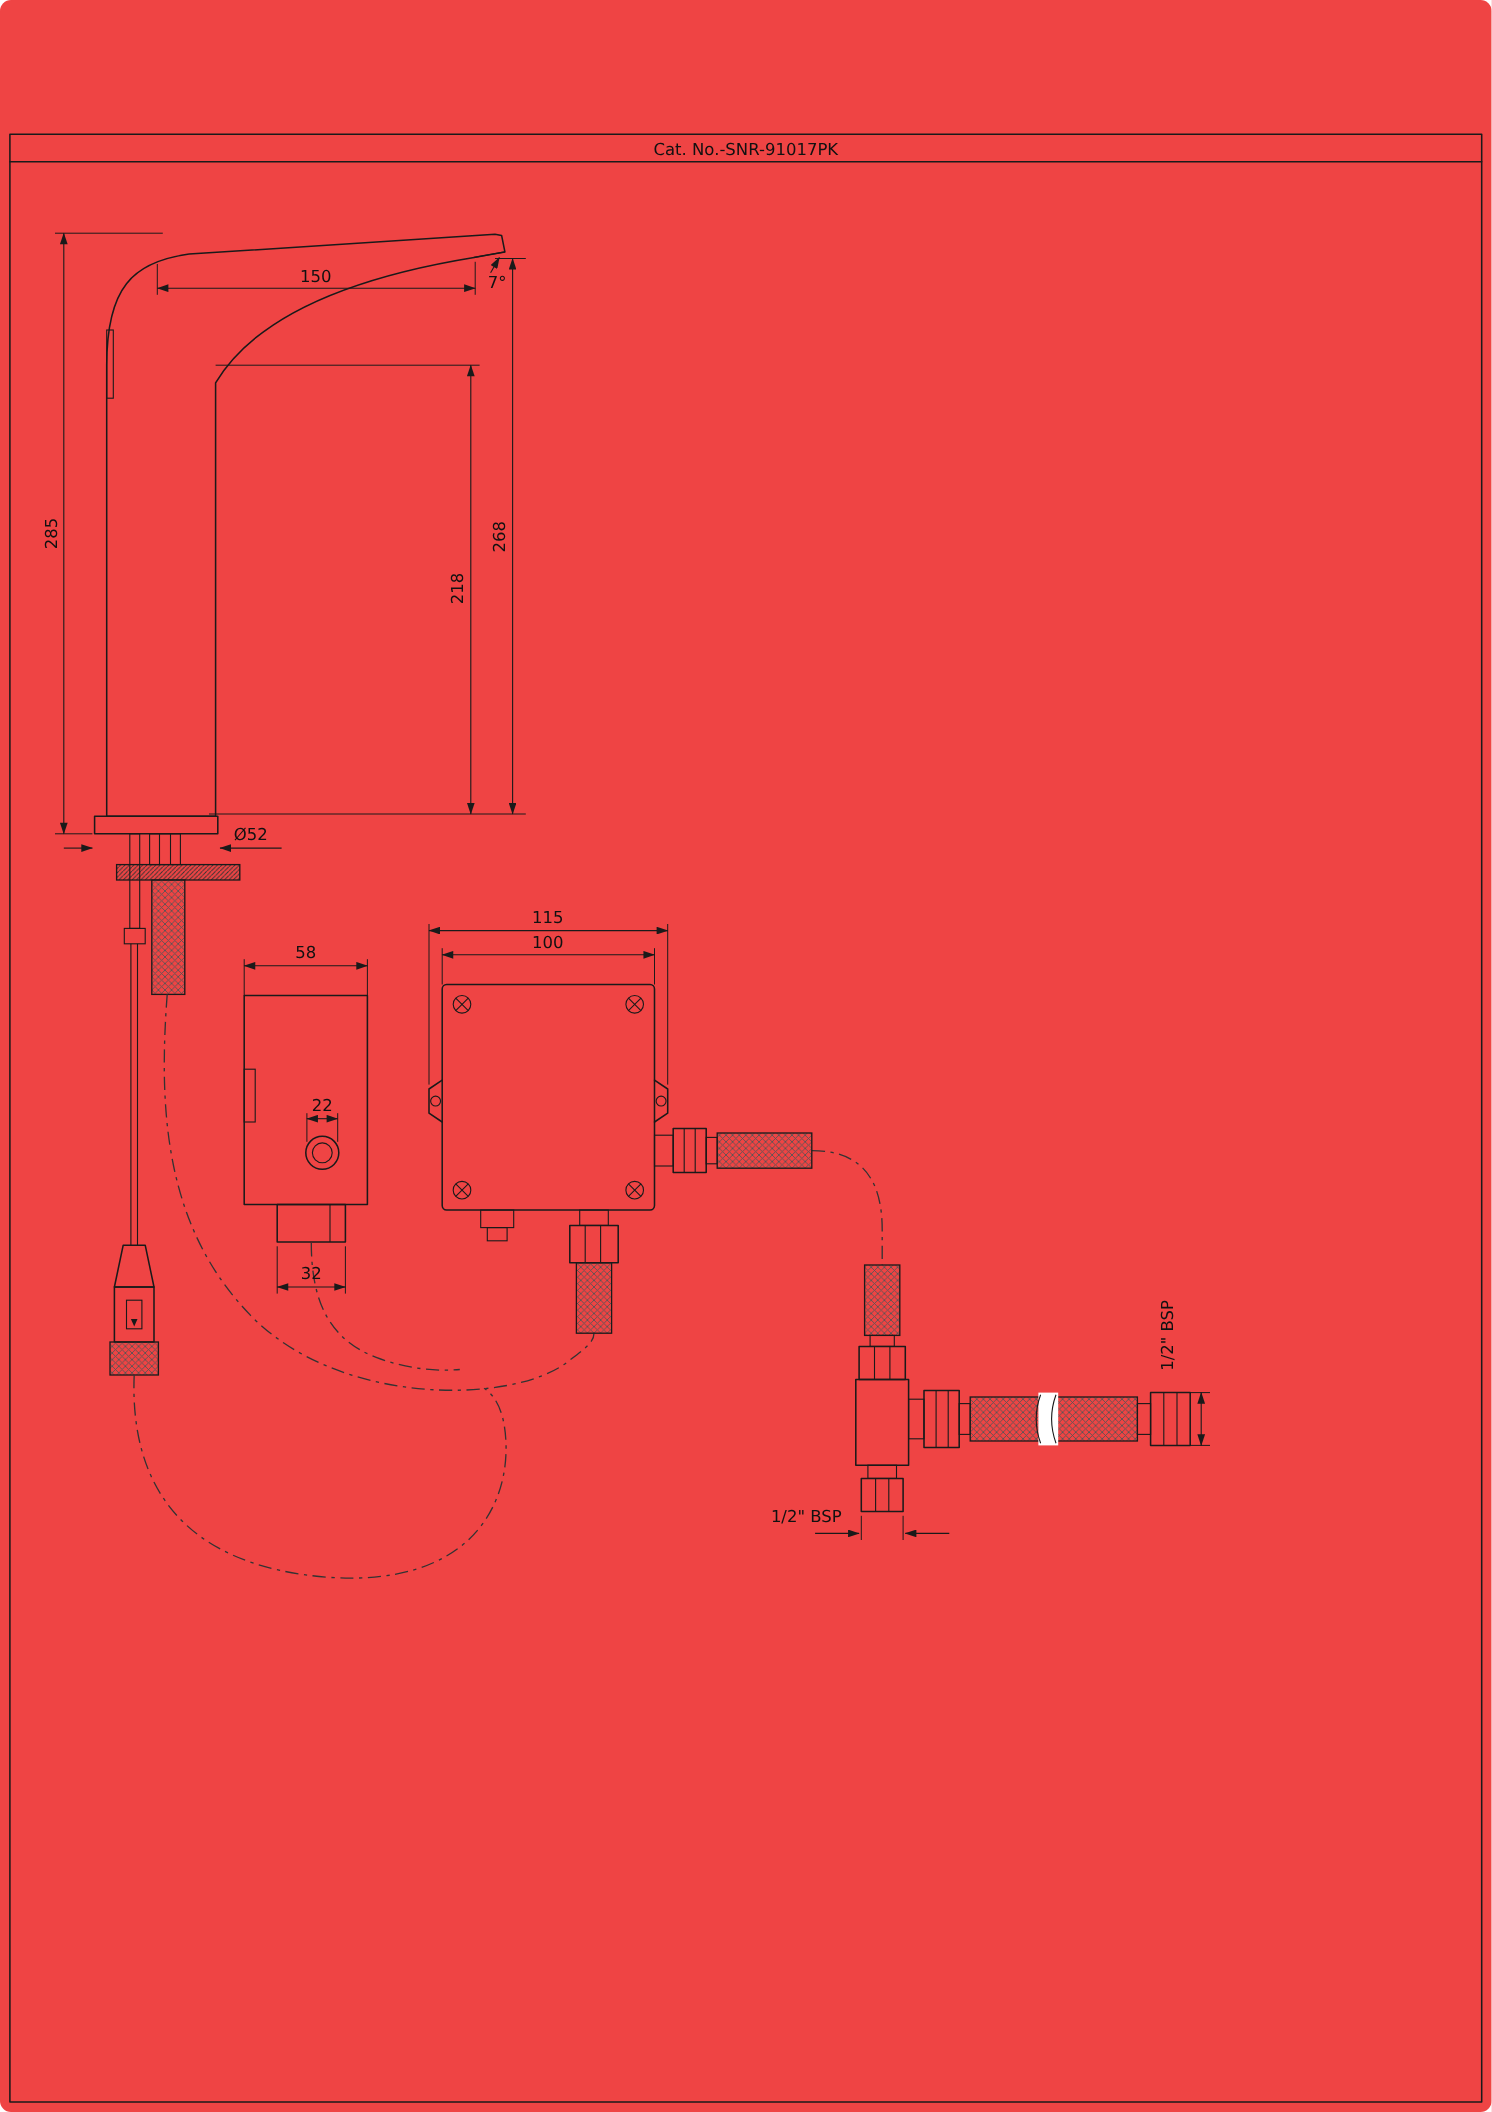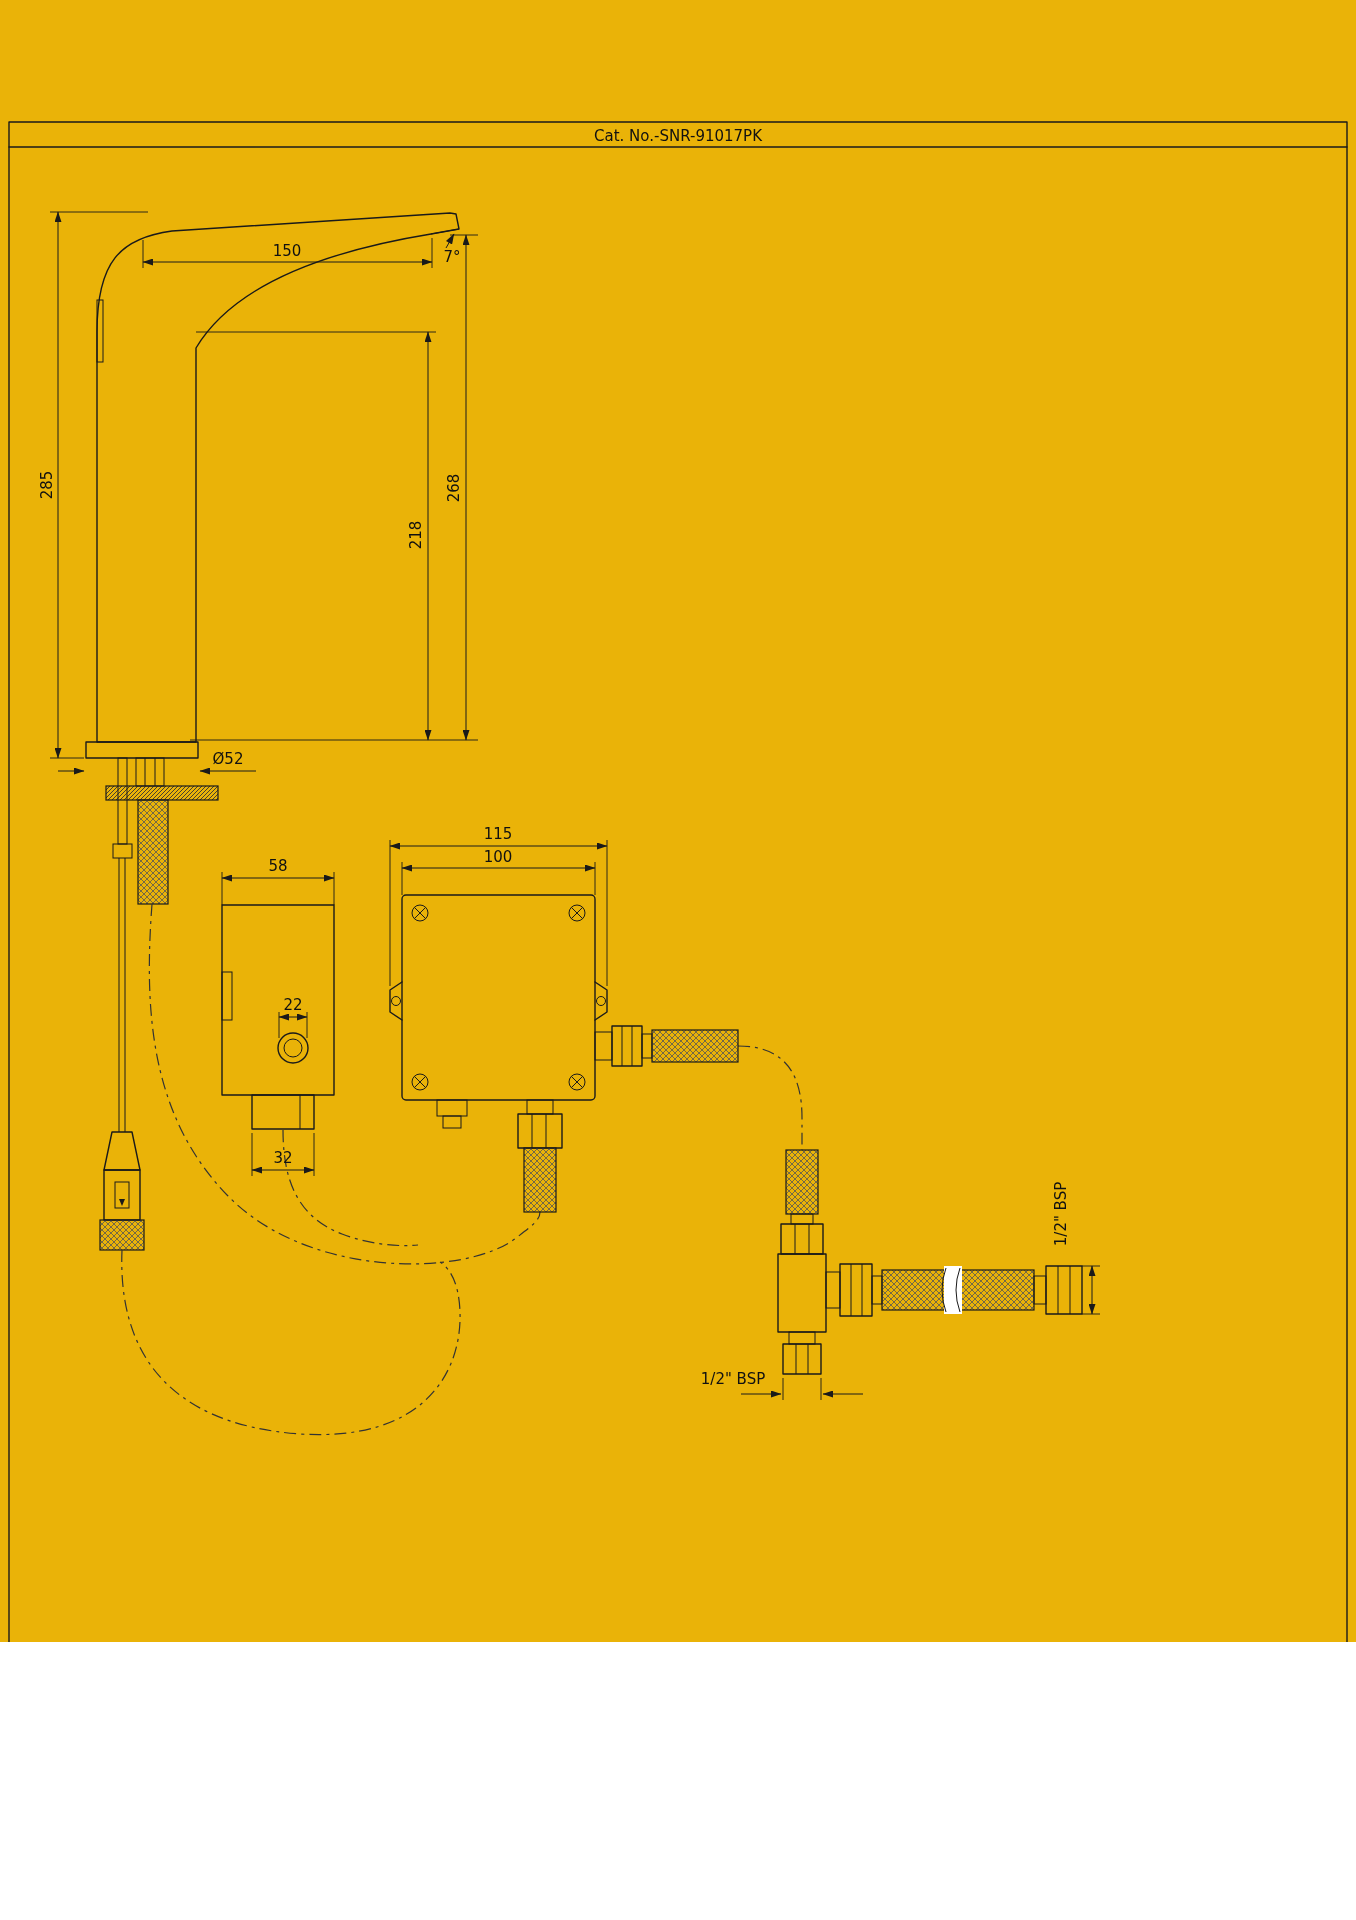--- a/index.html
+++ b/index.html
@@ -1,17 +1,17 @@
 <!DOCTYPE html>
 <html><head>
 <meta charset="utf-8">
 <style>
   html,body{margin:0;padding:0;background:#ffffff;}
-  .sheet{width:1356px;height:1642px;position:relative;background:#eab308;
-         font-family:"DejaVu Sans", sans-serif;}
+  .sheet{width:1356px;height:1920px;position:relative;background:#ef4444;
+         font-family:"DejaVu Sans", sans-serif;border-radius:10px;}
   svg{display:block}
   .ol{fill:none;stroke:#1a1a1a;stroke-width:1.4;stroke-linejoin:round;stroke-linecap:round}
   .thin{fill:none;stroke:#1a1a1a;stroke-width:1}
   .ext{fill:none;stroke:#1a1a1a;stroke-width:0.9}
   .dim{fill:none;stroke:#1a1a1a;stroke-width:1}
   .dash{fill:none;stroke:#333;stroke-width:1.2;stroke-dasharray:12 5 3 5}
   .hose{stroke:#1a1a1a;stroke-width:1.2}
   text{font:15px "DejaVu Sans", sans-serif;fill:#111}
   .ttl{font:15px "DejaVu Sans", sans-serif;fill:#111}
 </style>

